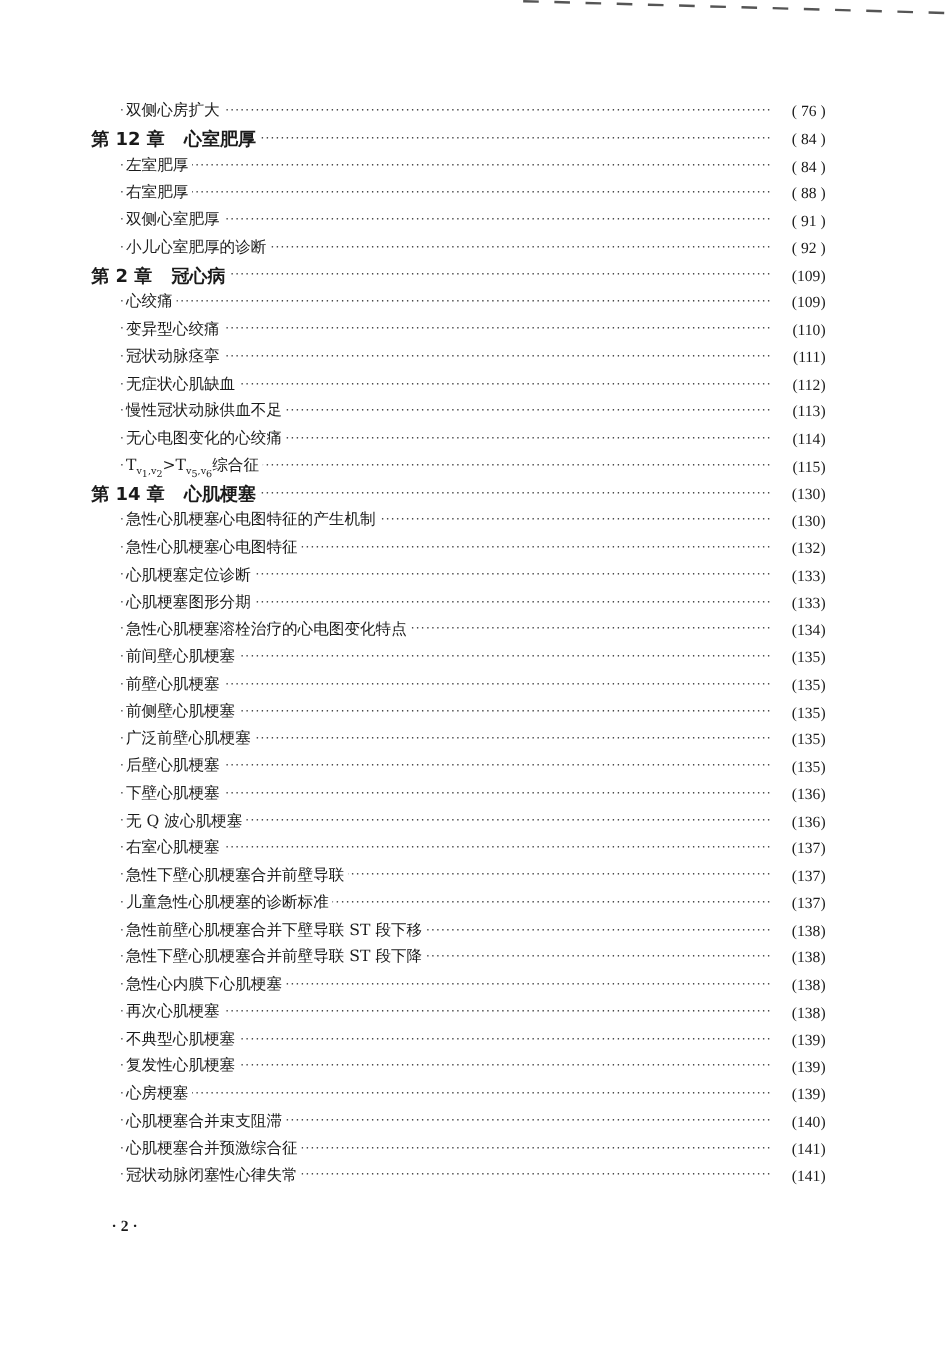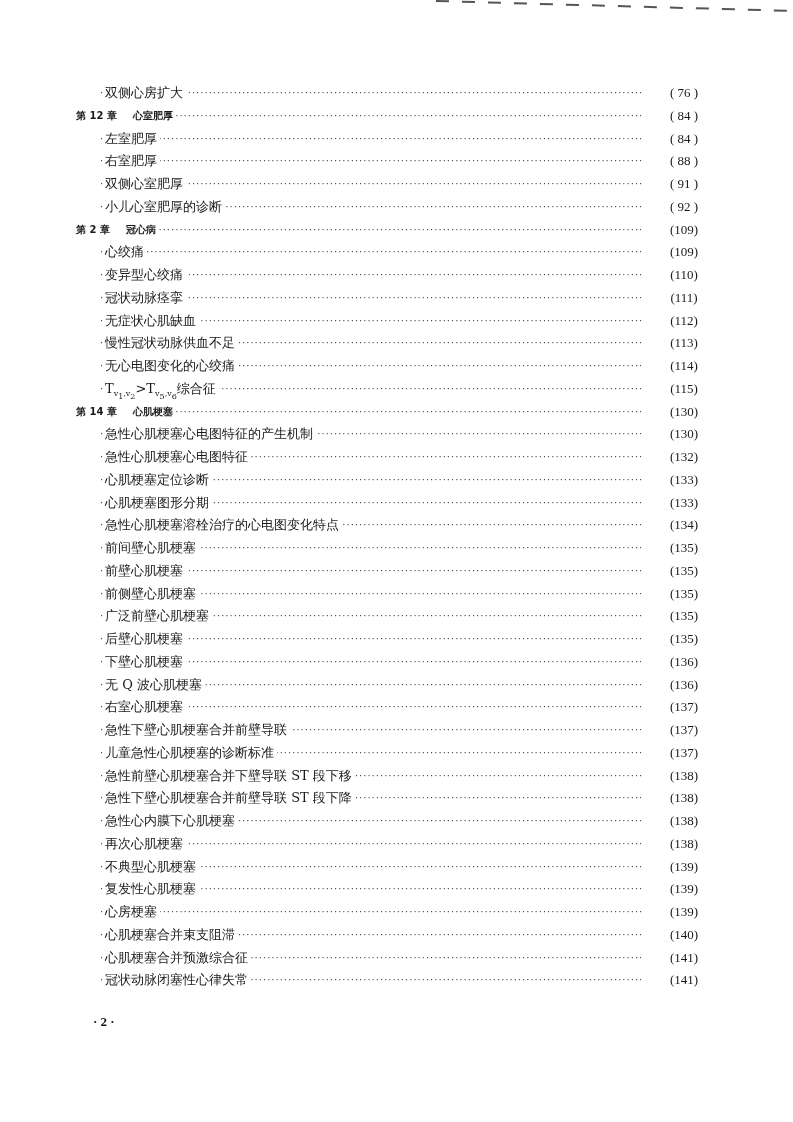--- a/index.html
+++ b/index.html
@@ -5,27 +5,27 @@
   html, body { margin: 0; padding: 0; background: #ffffff; }
   body { width: 793px; height: 1122px; position: relative; overflow: hidden;
          font-family: "DejaVu Serif", "Liberation Serif", serif; color: #1a1a1a; }
   .header-dashes { position: absolute; left: 436px; top: 0; width: 360px; height: 14px;
                    transform: rotate(1.6deg); transform-origin: left top; }
   .header-dashes span { position: absolute; top: 0; width: 13px; height: 2px; background: #555; }
   .toc { position: absolute; left: 0; top: 82px; width: 793px; }
   .row { position: absolute; left: 0; width: 793px; height: 22px; line-height: 22px;
          font-size: 13px; white-space: nowrap; }
   .row .title { position: absolute; top: 0; background: #fff; padding-right: 3px; z-index: 2; }
-  .row.chapter .title { left: 76px; font-weight: bold; font-family: "DejaVu Sans", "Liberation Sans", sans-serif; font-size: 10px; }
+  .row.chapter .title { left: 76px; font-weight: bold; font-family: "DejaVu Sans", "Liberation Sans", sans-serif; font-size: 15px; }
   .row.chapter .title .num { margin-right: 16px; }
   .row.entry .title { left: 105px; }
   .row .leader { position: absolute; left: 100px; right: 150px; top: 0; overflow: hidden;
                  color: #333; letter-spacing: 1px; font-size: 10px; z-index: 1; }
-  .row .page { position: absolute; left: 646px; width: 40px; top: 0; text-align: center;
-               font-family: "Liberation Serif", "DejaVu Serif", serif; font-size: 13px; background:#fff; padding-left:2px; z-index:2;margin-left:16px;}
+  .row .page { position: absolute; left: 646px; width: 40px; top: 0; text-align: right;
+               font-family: "Liberation Serif", "DejaVu Serif", serif; font-size: 13px; background:#fff; padding-left:2px; z-index:2;}
   .row .title sub { font-size: 8px; }
   .page-marker { position: absolute; left: 93px; top: 1014px; font-size: 13px; font-weight: bold;
                  font-family: "Liberation Serif", serif; }
 </style>
 </head>
 <body>
 
 <div class="header-dashes" id="dashes">
     <span style="left: 0px;"></span>
     <span style="left: 26px;"></span>

